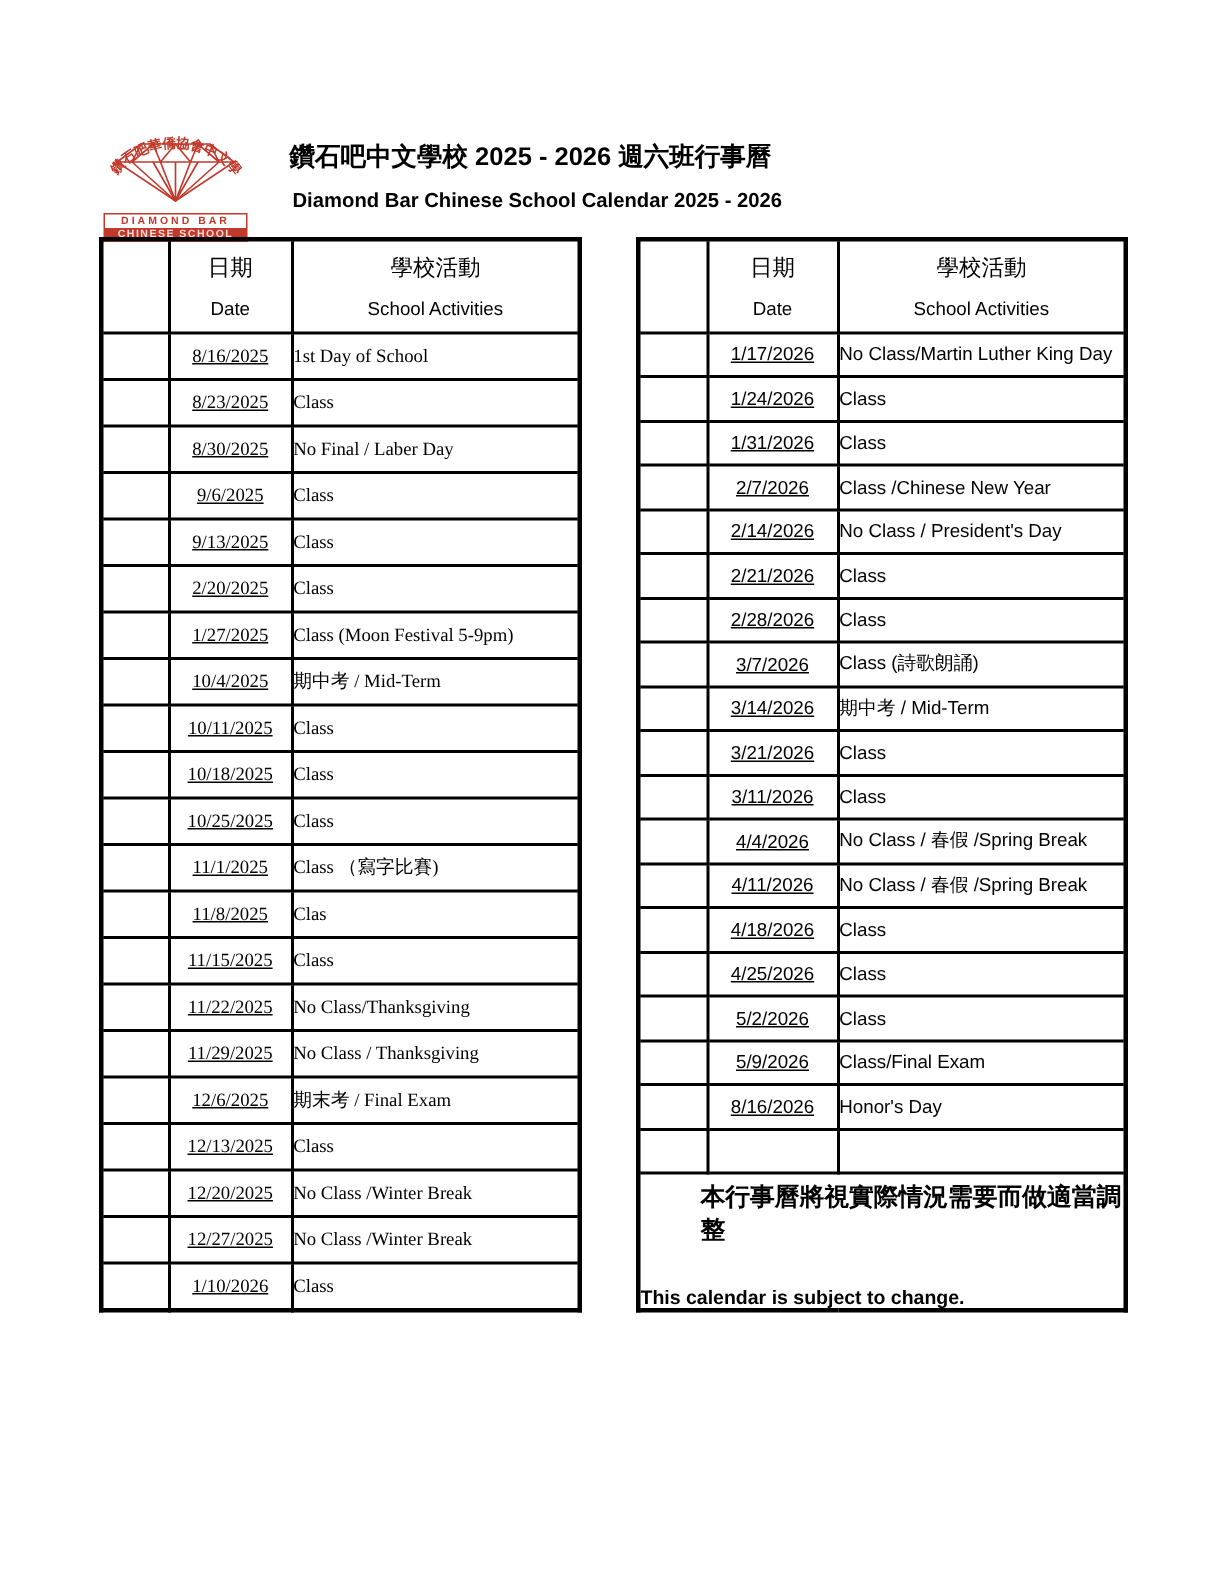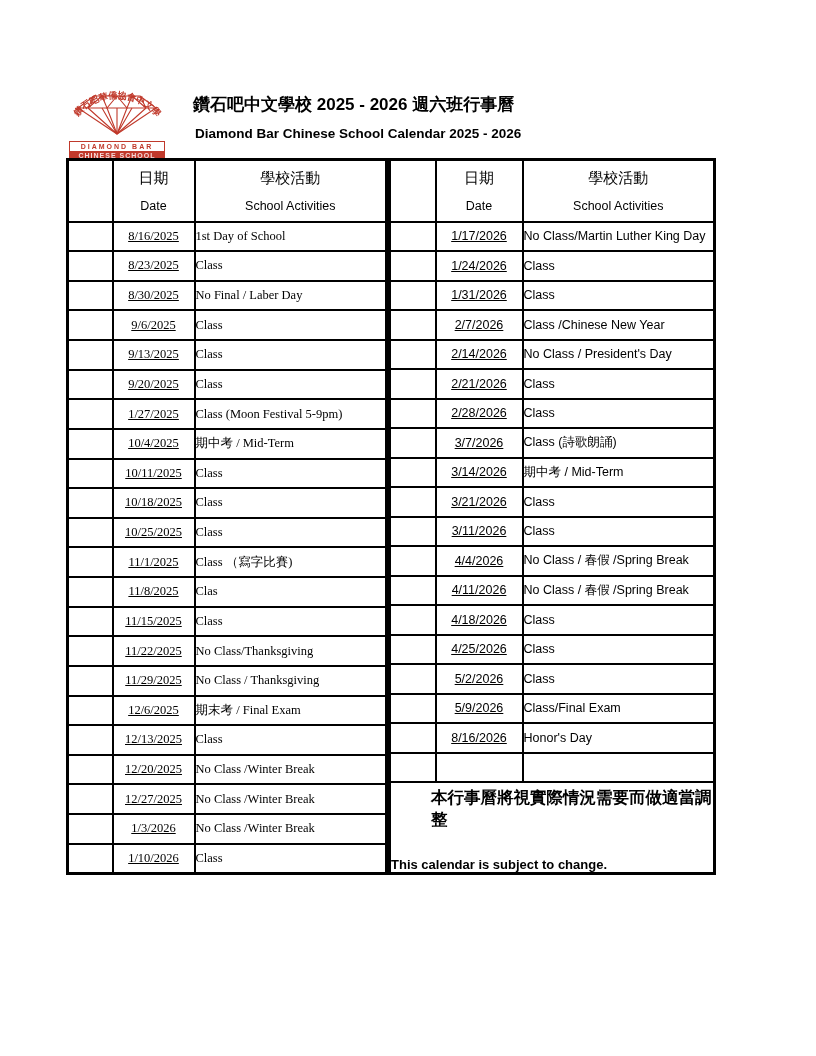--- a/index.html
+++ b/index.html
@@ -12,21 +12,21 @@
   
   .logo { position:absolute; left:64px; top:74px; width:106px; }
   .logo-box { width:96px; margin:1px auto 0 auto; border:1px solid #c0392b; text-align:center; }
   .logo-box-line1 { font-size:7px; font-weight:bold; color:#c0392b; letter-spacing:2px; padding:1px 0; }
   .logo-box-line2 { font-size:7px; font-weight:bold; color:#f5dada; background:#c0392b; letter-spacing:1px; padding:1px 0; }
   .titles { position:absolute; left:193px; top:93px; }
   .doc-title { font-size:17px; font-weight:bold; margin:0; }
   .doc-subtitle { font-size:13.5px; font-weight:bold; margin:10px 0 0 2px; }
 
   
-  .tables-wrap { position:absolute; left:66px; top:158px; display:flex; }
+  .tables-wrap { position:absolute; left:66px; top:158px; display:flex;gap:36px; }
   table.cal-table { border-collapse:collapse; table-layout:fixed; border:3px solid #000; }
   .cal-table th, .cal-table td { border:2px solid #000; padding:0; overflow:hidden; }
   .cal-table thead th { height:62px; font-weight:normal; vertical-align:middle; background:#fff; }
   .hdr-zh { font-size:15px; }
   .hdr-en { font-size:12.5px; margin-top:11px; }
   .cal-table tbody td { height:29.5px; }
   .mark-cell { width:45px; }
   .date-cell { width:82px; text-align:center; font-size:12.5px;text-decoration:underline; }
   .act-cell  { text-align:left; padding-left:3px; font-size:12.5px; }
   .left-table  { width:319px; }
@@ -113,21 +113,21 @@
           <td class="date-cell">9/6/2025</td>
           <td class="act-cell">Class</td>
         </tr>
         <tr>
           <td class="mark-cell"></td>
           <td class="date-cell">9/13/2025</td>
           <td class="act-cell">Class</td>
         </tr>
         <tr>
           <td class="mark-cell"></td>
-          <td class="date-cell">9/20/2025</td>
+          <td class="date-cell">2/20/2025</td>
           <td class="act-cell">Class</td>
         </tr>
         <tr>
           <td class="mark-cell"></td>
           <td class="date-cell">1/27/2025</td>
           <td class="act-cell">Class (Moon Festival 5-9pm)</td>
         </tr>
         <tr>
           <td class="mark-cell"></td>
           <td class="date-cell">10/4/2025</td>
@@ -184,25 +184,20 @@
           <td class="act-cell">Class</td>
         </tr>
         <tr>
           <td class="mark-cell"></td>
           <td class="date-cell">12/20/2025</td>
           <td class="act-cell">No Class /Winter Break</td>
         </tr>
         <tr>
           <td class="mark-cell"></td>
           <td class="date-cell">12/27/2025</td>
-          <td class="act-cell">No Class /Winter Break</td>
-        </tr>
-        <tr>
-          <td class="mark-cell"></td>
-          <td class="date-cell">1/3/2026</td>
           <td class="act-cell">No Class /Winter Break</td>
         </tr>
         <tr>
           <td class="mark-cell"></td>
           <td class="date-cell">1/10/2026</td>
           <td class="act-cell">Class</td>
         </tr>
       </tbody>
   </table>
 

